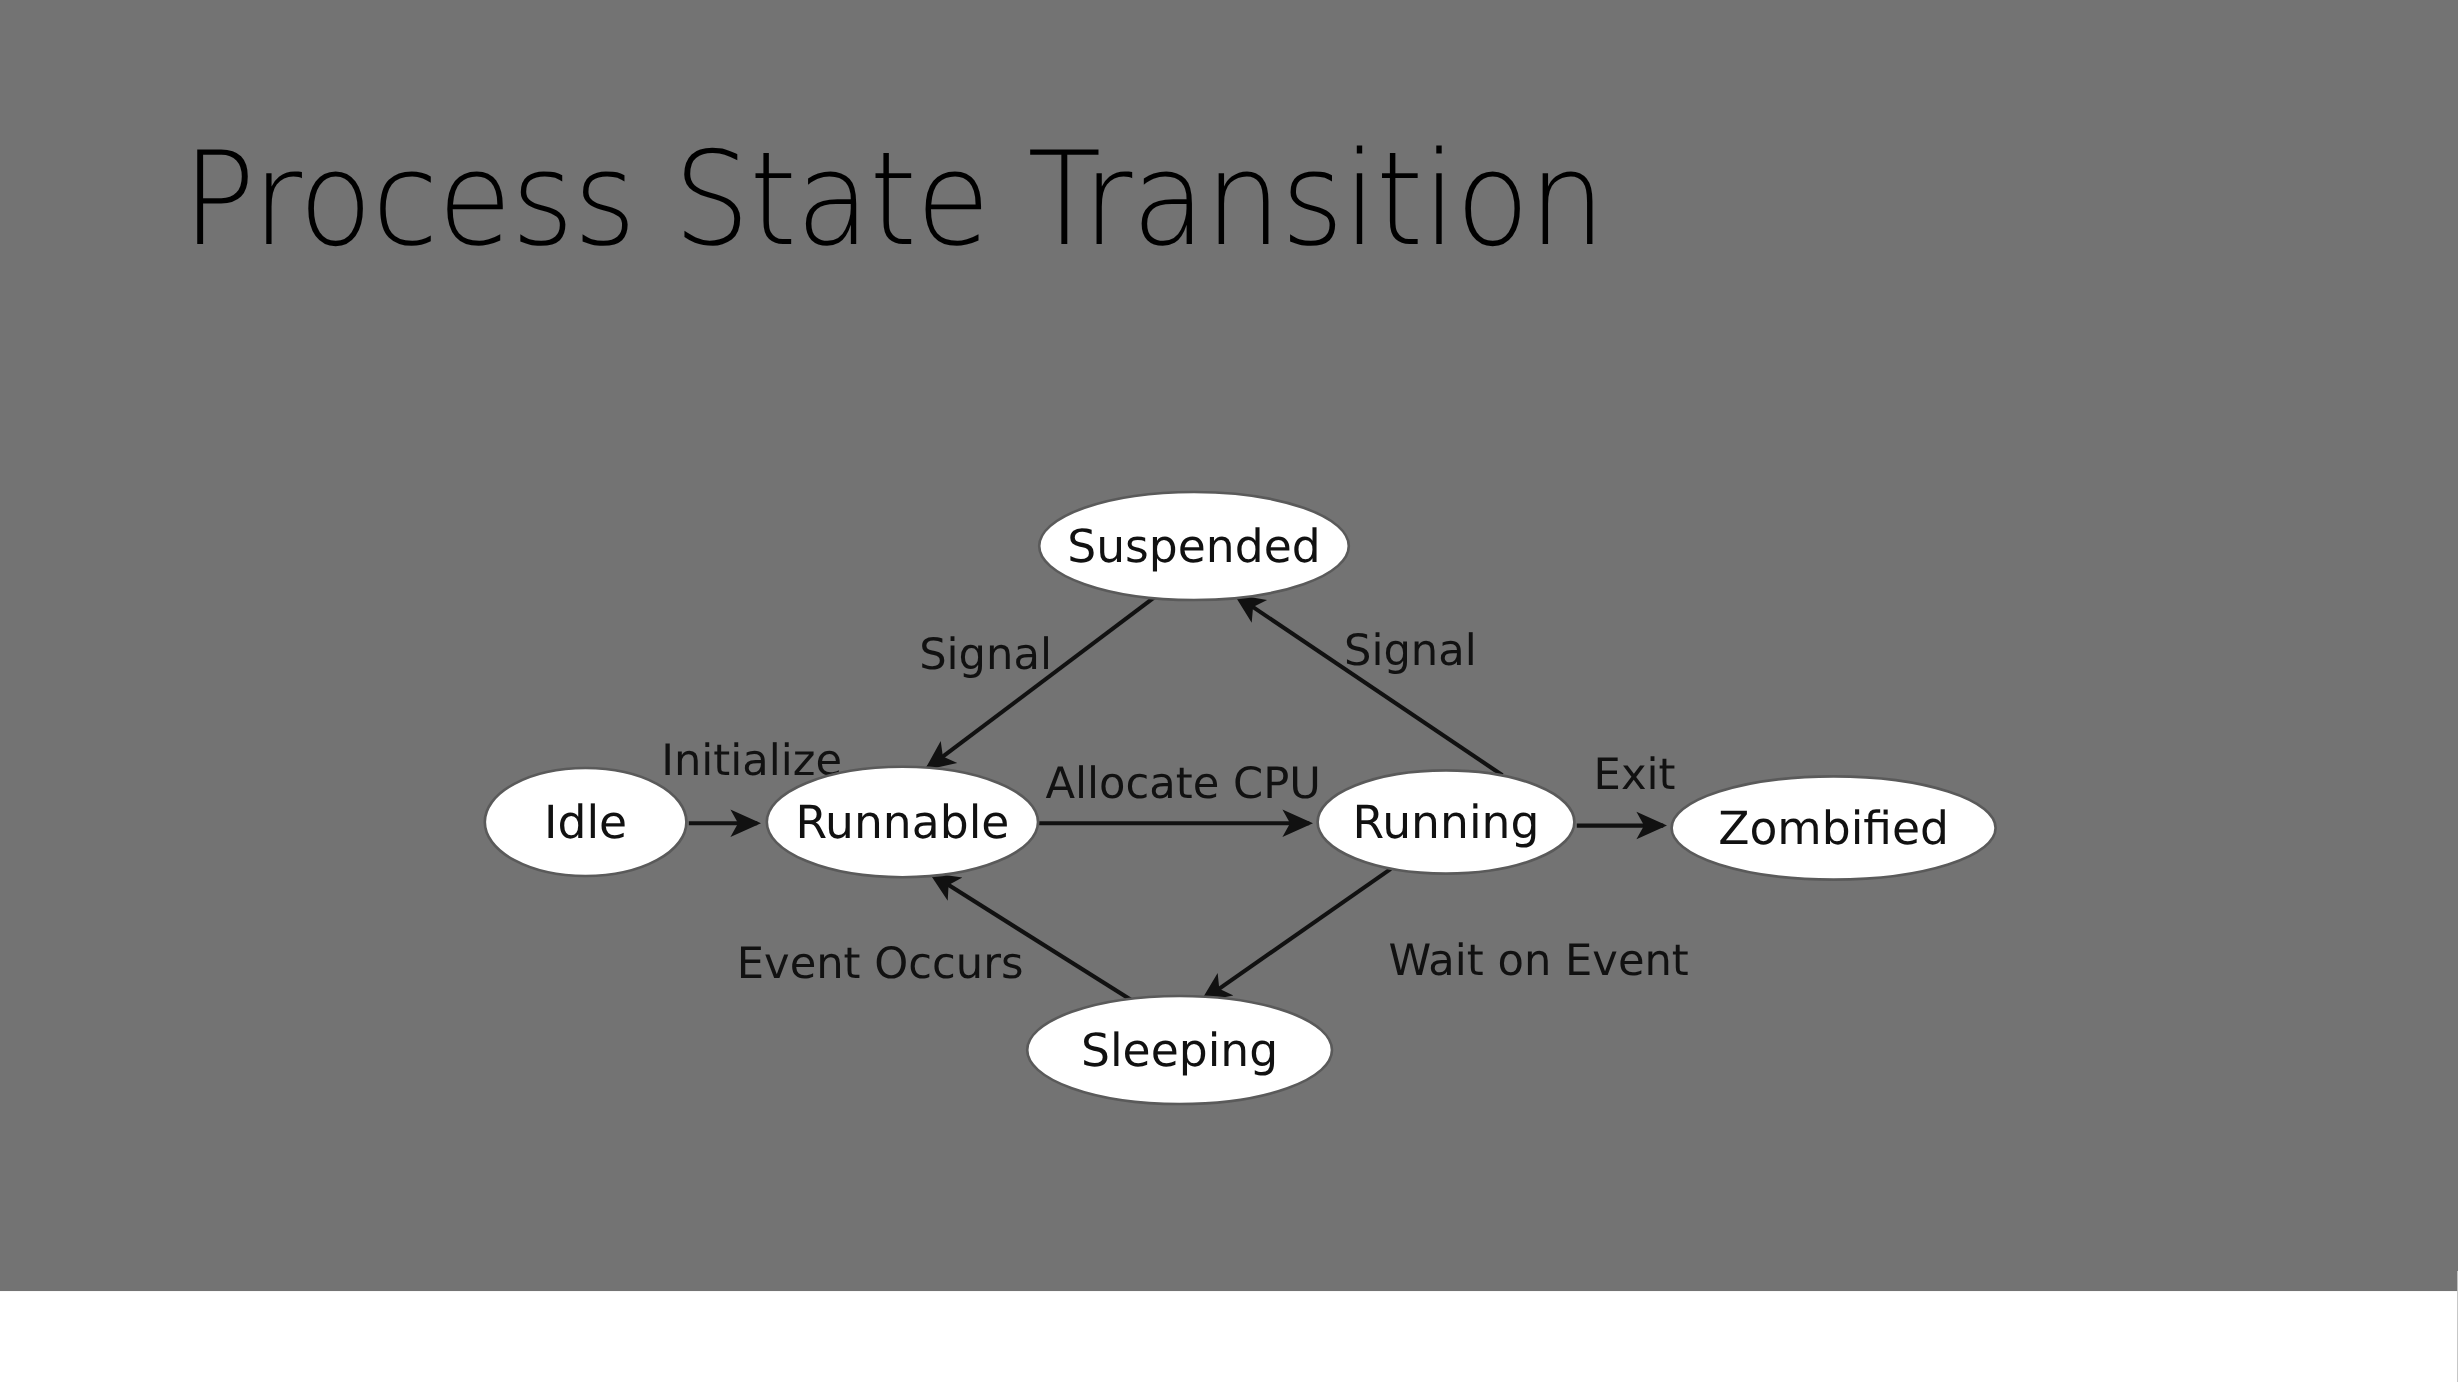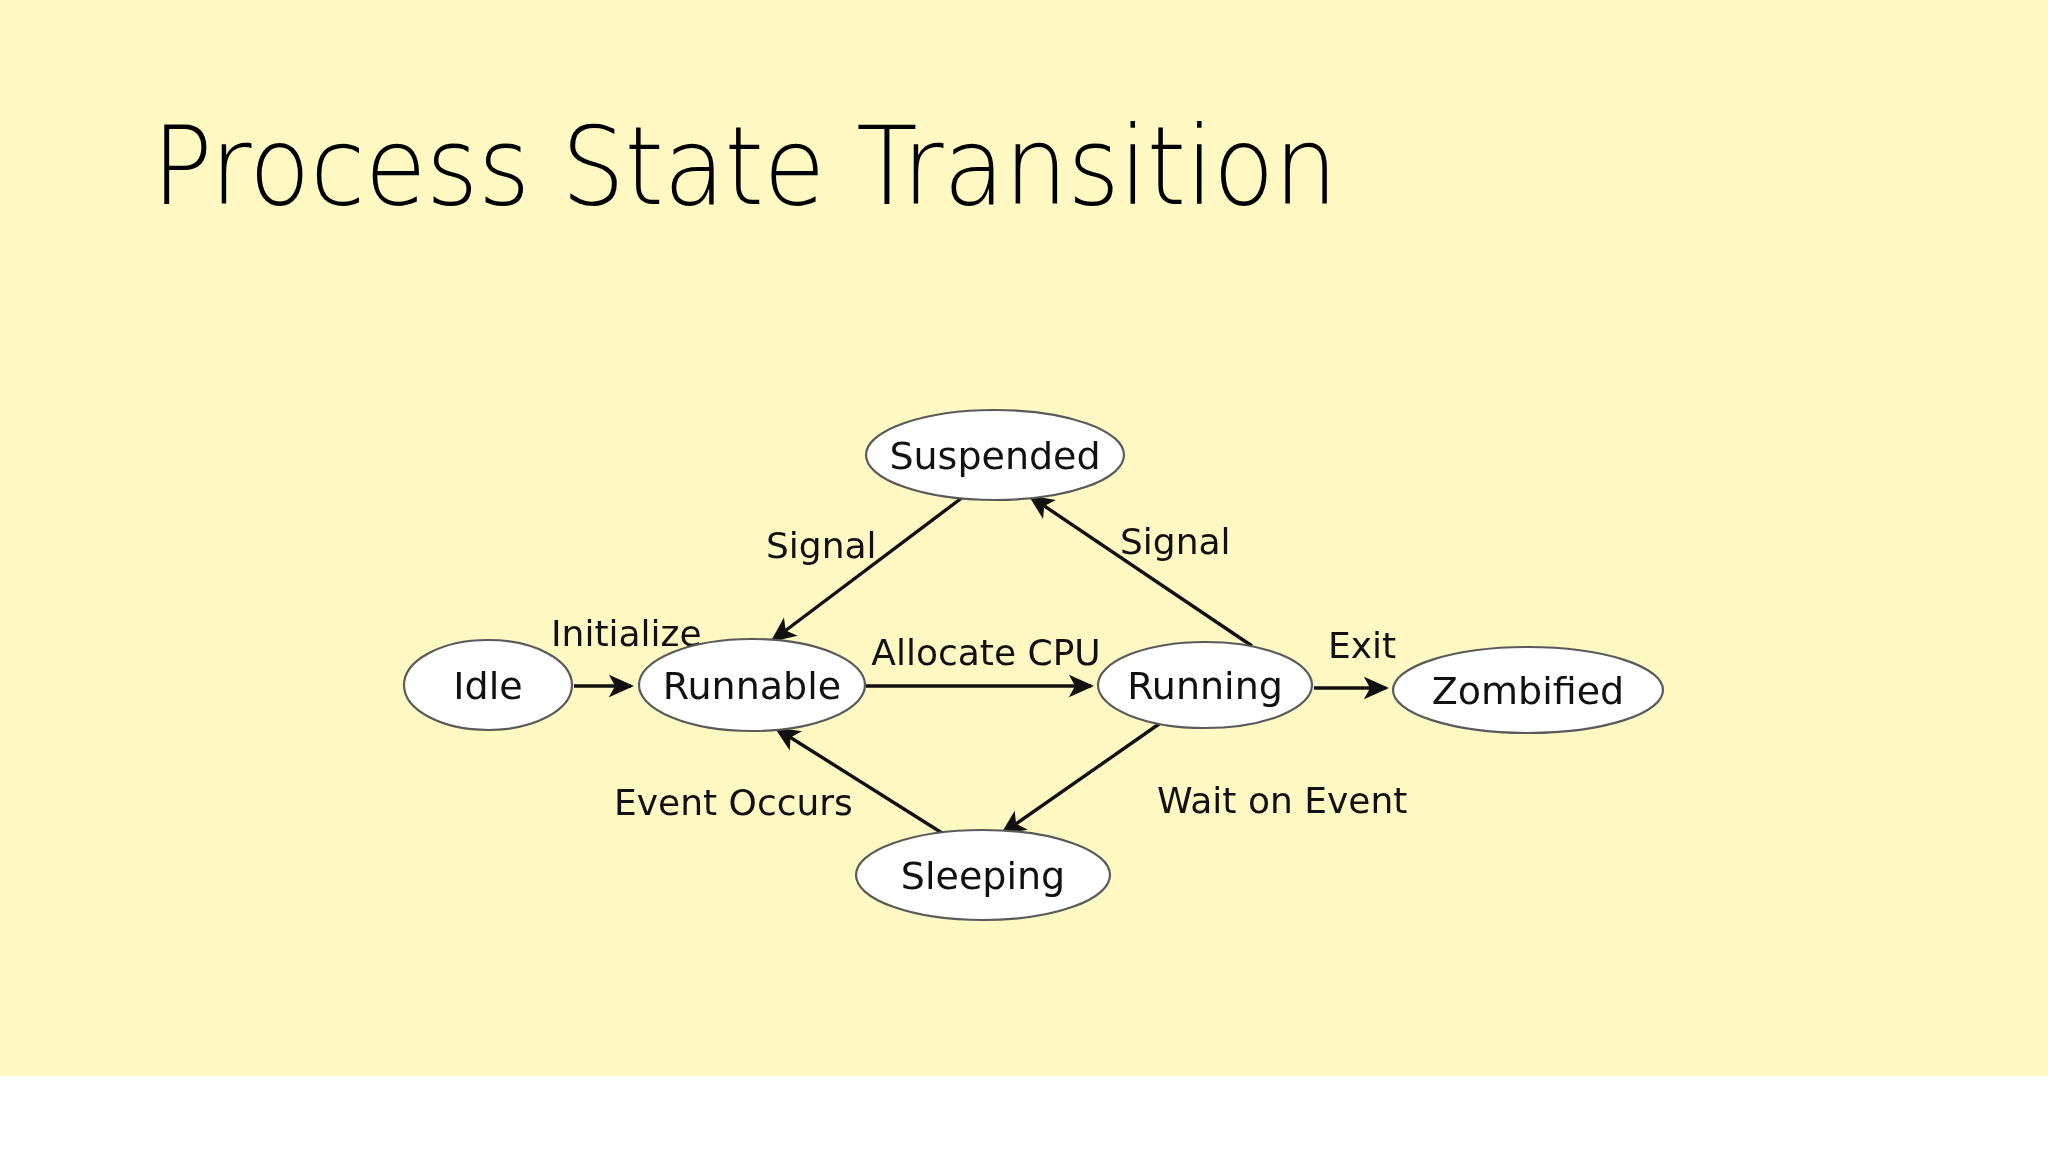--- a/index.html
+++ b/index.html
@@ -8,21 +8,21 @@
     background: #ffffff;
   }
   body {
     font-family: "DejaVu Sans", "Liberation Sans", sans-serif;
     color: #000000;
   }
   #slide {
     position: relative;
     width: 2048px;
     height: 1076px;
-    background: #fef9c3;
+    background: #737373;
     overflow: hidden;
   }
   #slide-title {
     position: absolute;
     left: 152px;
     top: 112px;
     width: 1500px;
     height: 110px;
     font-family: "DejaVu Sans", "Liberation Sans", sans-serif;
     font-weight: 300;

